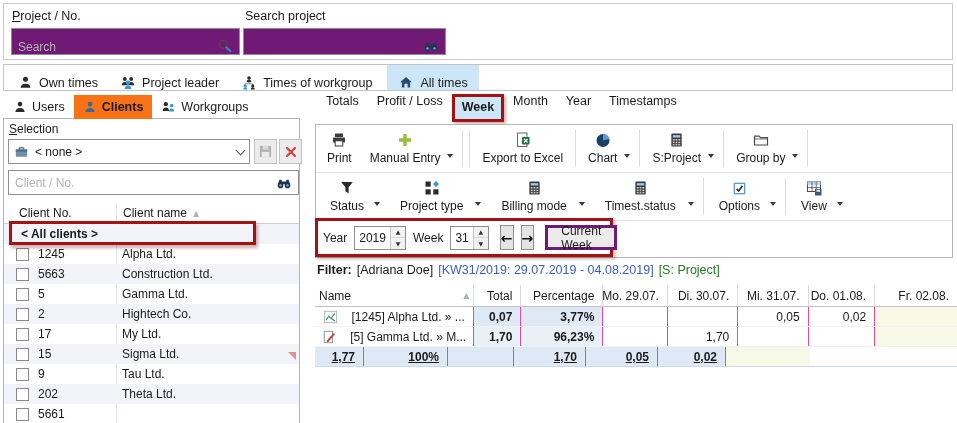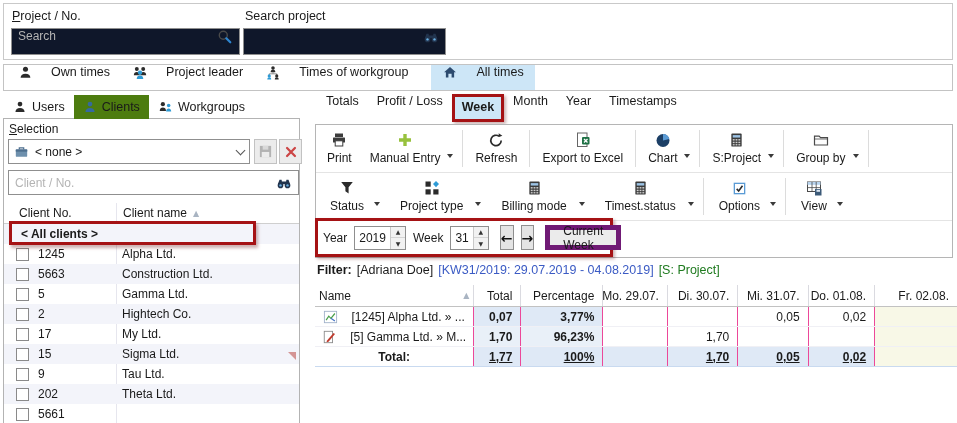--- a/index.html
+++ b/index.html
@@ -5,33 +5,33 @@
   *{box-sizing:border-box;margin:0;padding:0}
   html,body{width:957px;height:423px}
   body{font-family:"Liberation Sans",sans-serif;font-size:12px;color:#1a1a1a;background:#fff;overflow:hidden}
   .screen{position:relative;width:957px;height:423px;background:#fff;overflow:hidden}
   .mnemonic::first-letter{text-decoration:underline}
   .nowrap{white-space:nowrap;overflow:hidden}
 
   
   .top-box{position:absolute;left:3px;top:3px;width:950px;height:57px;border:1px solid #c9c9c9;background:#fff}
   .tp-label{position:absolute;font-size:12.5px;color:#1a1a1a}
-  .tbox{position:absolute;border:1px solid #8f8f8f;background:#0f172a;display:flex;align-items:flex-start;padding:0 6px;gap:15px}
+  .tbox{position:absolute;border:1px solid #8f8f8f;background:#701a75;display:flex;align-items:flex-end;padding:0 6px;gap:15px}
   .placeholder{color:#b4b4b4;flex:1}
   .tbox .flexfill{flex:1}
 
   
   .vtabs{position:absolute;left:3px;top:64px;width:950px;height:27px;border:1px solid #c3c3c3;display:flex;align-items:stretch;padding-left:3px;background:#fff}
-  .vtab{display:flex;align-items:flex-start;gap:18px;padding:0 11px;font-size:12.5px}
+  .vtab{display:flex;align-items:flex-end;gap:6px;padding:0 11px;font-size:12.5px}
   .vtab.selected{background:#cde6f7}
 
   
   .ltabs{position:absolute;left:4px;top:95px;height:24px;display:flex;z-index:3}
   .ltab{display:flex;align-items:center;gap:5px;padding:0 9px;height:24px;font-size:12.5px}
-  .ltab.selected{background:#4d7c0f;font-weight:400}
+  .ltab.selected{background:#f97316;font-weight:700}
   .lpanel{position:absolute;left:3px;top:118px;width:297px;height:305px;border:1px solid #b3b3b3;border-bottom:0;background:#fff}
   .sel-label{position:absolute;left:5px;top:3px}
   .combo{position:absolute;left:4px;top:20px;width:242px;height:25px;border:1px solid #8f8f8f;background:#fff;display:flex;align-items:center;gap:6px;padding:0 5px}
   .chev{width:7px;height:7px;border-right:1.6px solid #555;border-bottom:1.6px solid #555;transform:rotate(45deg);margin-left:auto;margin-bottom:3px}
   .sq-btn{position:absolute;top:20px;width:23px;height:25px;background:#ececec;border:1px solid #c2c2c2;display:flex;align-items:center;justify-content:center}
   .lsearch{position:absolute;left:4px;top:51px;width:291px;height:25px;border:1px solid #8f8f8f;display:flex;align-items:center;padding:0 6px;background:#fff}
   .lhead{position:absolute;left:0;top:84px;width:295px;height:21px;border-bottom:1px solid #cfcfcf;display:flex;align-items:center}
   .lhead .h1{padding-left:15px;width:112px}
   .lhead .h2{padding-left:7px;display:flex;align-items:center;gap:6px}
   .sort-tri{font-family:"DejaVu Sans",sans-serif;font-size:8px;color:#a9b4c2}
@@ -58,21 +58,21 @@
   .t-caret{width:0;height:0;border-left:3.5px solid transparent;border-right:3.5px solid transparent;border-top:4px solid #3a3a3a;align-self:center;margin:15px 6px 0 -2px}
   .t-sep{width:1px;background:#dcdcdc;margin:5px 3px}
   .year-row{position:relative;height:37px}
   .year-band{position:absolute;left:-1px;top:-3px;width:298px;height:39px;border:3px solid #a51214;display:flex;align-items:center;gap:7px;padding:0 5px;box-shadow:2px 2px 3px rgba(110,30,30,.35);background:#fff}
   .spin{display:flex;height:24px;border:1px solid #8f8f8f;background:#fff}
   .spin-val{display:flex;align-items:center;justify-content:flex-end;padding:0 4px}
   .spin-btns{display:flex;flex-direction:column;width:15px;border-left:1px solid #c9c9c9}
   .spin-btn{flex:1;display:flex;align-items:center;justify-content:center;font-family:"DejaVu Sans",sans-serif;font-size:6px;color:#333;background:#f2f2f2}
   .spin-btn.up{border-bottom:1px solid #d5d5d5}
   .nav-btn{width:27px;height:25px;background:#e4e4e4;border:1px solid #8f8f8f;display:flex;align-items:center;justify-content:center;font-family:"DejaVu Sans",sans-serif;font-weight:700;font-size:14px;color:#111}
-  .cw-btn{height:25px;padding:0 13px;background:#ebebeb;border:5px solid #701a75;display:flex;align-items:center}
+  .cw-btn{height:25px;padding:0 13px;background:#ebebeb;border:3px solid #701a75;display:flex;align-items:center}
 
   
   .filterline{position:absolute;left:317px;top:263px;display:flex;gap:5px;font-size:12.5px;white-space:nowrap}
   .f-label{font-weight:700}
   .f-user{color:#1a1a1a}
   .f-range{color:#3b5bc4}
   .f-scope{color:#1e7a1e}
 
   
   .wtable{position:absolute;left:315px;top:285px;width:642px;overflow:hidden}
@@ -156,21 +156,21 @@
             <path d="M5.5 7.6c0-1.8 1.1-2.7 2.5-2.7s2.5.9 2.5 2.7z" fill="#2b2b2b"></path>
             <path d="M8 7.6v1.8M4 11.2V9.4h8v1.8" stroke="#8a8a8a" fill="none"></path>
             <circle cx="4" cy="11.6" r="1.7" fill="#2e9bd6"></circle>
             <path d="M1.9 15.4c0-1.6 1-2.4 2.1-2.4s2.1.8 2.1 2.4z" fill="#2e9bd6"></path>
             <circle cx="12" cy="11.6" r="1.7" fill="#2b2b2b"></circle>
             <path d="M9.9 15.4c0-1.6 1-2.4 2.1-2.4s2.1.8 2.1 2.4z" fill="#2b2b2b"></path>
           </svg>
         </span>
       <span>Times of workgroup</span>
     </div>
-    <div class="vtab selected" style="margin-left:12px">
+    <div class="vtab selected" style="margin-left:4px">
       <span class="icon">
           <svg width="16" height="15" viewBox="0 0 16 16">
             <path d="M8 2.1l6.3 5.5h-1.9v5.8H9.7V9.3H6.3v4.1H3.6V7.6H1.7z" fill="#2c4a6e"></path>
           </svg>
         </span>
       <span>All times</span>
     </div>
   </div>
 
   <div class="ltabs">
@@ -333,29 +333,20 @@
       <div class="t-btn">
         <span class="icon">
             <svg width="16" height="16" viewBox="0 0 16 16">
               <path d="M6.3 2h3.4v4.3H14v3.4H9.7V14H6.3V9.7H2V6.3h4.3z" fill="#97c13d"></path>
             </svg>
           </span>
         <span>Manual Entry</span>
       </div>
       <span class="t-caret"></span>
       <div class="t-sep"></div>
-      <div class="t-btn">
-        <span class="icon">
-            <svg width="16" height="16" viewBox="0 0 16 16">
-              <path d="M13.2 8.5a5.2 5.2 0 1 1-2.1-4.2" fill="none" stroke="#2b2b2b" stroke-width="1.7"></path>
-              <path d="M10.6 1.2l.4 3.8 3.4-1.3z" fill="#2b2b2b"></path>
-            </svg>
-          </span>
-        <span>Refresh</span>
-      </div>
       <div class="t-sep"></div>
       <div class="t-btn">
         <span class="icon">
             <svg width="16" height="16" viewBox="0 0 16 16">
               <rect x="2.5" y="1" width="9.5" height="13.5" fill="#fff" stroke="#666"></rect>
               <rect x="7" y="5" width="7.5" height="7.5" rx="1" fill="#1e7145"></rect>
               <path d="M9 7l3.5 3.5M12.5 7L9 10.5" stroke="#fff" stroke-width="1.3"></path>
             </svg>
           </span>
         <span>Export to Excel</span>
@@ -584,21 +575,20 @@
       <div class="gc c-total hlb2 bold">1,70</div>
       <div class="gc c-pct hlb2 bold">96,23%</div>
       <div class="gc c-mo"></div>
       <div class="gc c-di">1,70</div>
       <div class="gc c-mi"></div>
       <div class="gc c-do"></div>
       <div class="gc c-fr hly"></div>
     </div>
 
     <div class="g-row totalrow">
-      <div class="gc name c-name">Total:</div>
       <div class="gc c-total hlb1 val">1,77</div>
       <div class="gc c-pct hlb1 val">100%</div>
       <div class="gc c-mo hlb1"></div>
       <div class="gc c-di hlb1 val">1,70</div>
       <div class="gc c-mi hlb1 val">0,05</div>
       <div class="gc c-do hlb1 val">0,02</div>
       <div class="gc c-fr hly"></div>
     </div>
   </div>
 

